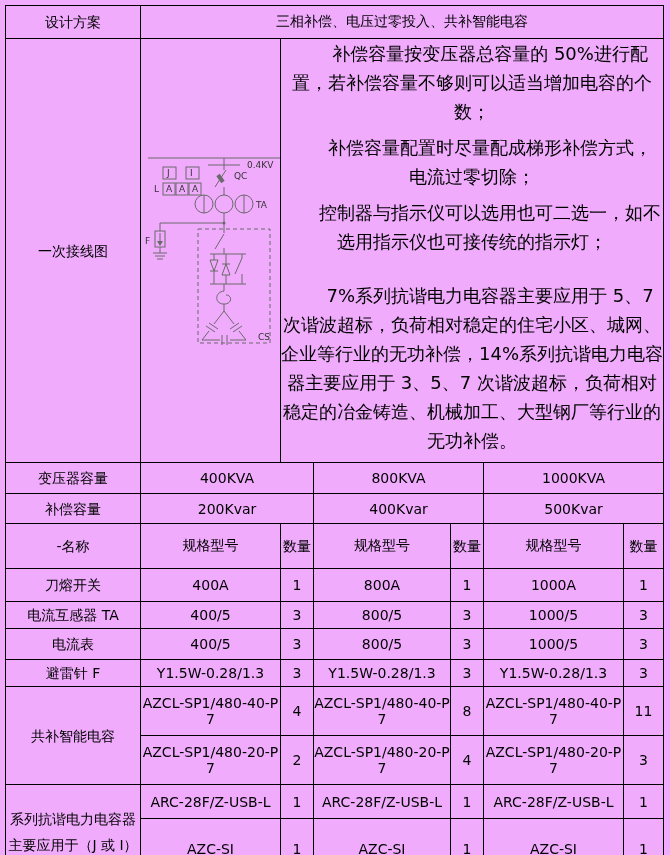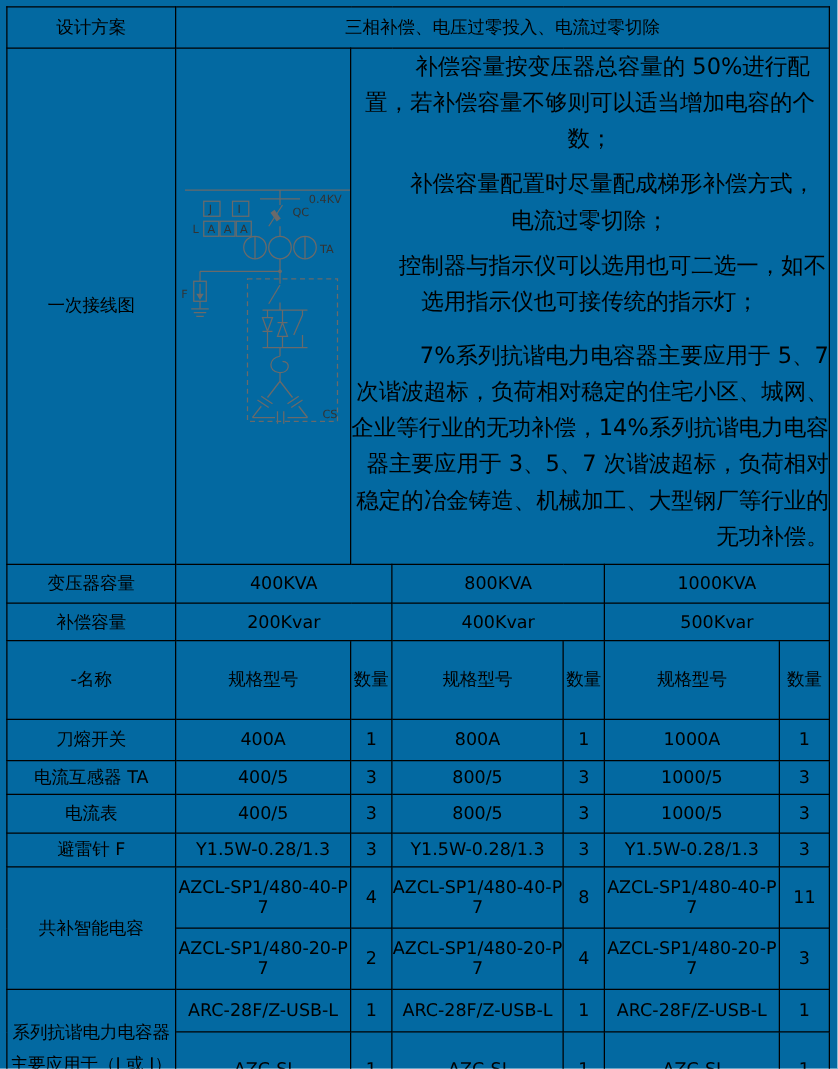--- a/index.html
+++ b/index.html
@@ -1,34 +1,34 @@
 <!DOCTYPE html>
 <html><head>
 <meta charset="utf-8">
 <style>
   html,body{margin:0;padding:0;background:#ffffff;}
   body{font-family:"DejaVu Sans","Liberation Sans",sans-serif;color:#000;}
-  .sheet{width:670px;height:855px;background:#0369a1;position:relative;box-sizing:border-box;padding:5px 5px 0 5px;}
+  .sheet{width:670px;height:855px;background:#f0abfc;position:relative;box-sizing:border-box;padding:5px 5px 0 5px;}
   table.spec{border-collapse:collapse;table-layout:fixed;width:658px;}
   table.spec td{border:1px solid #000;text-align:center;vertical-align:middle;
     font-size:14px;padding:0;overflow:hidden;word-break:break-all;}
   
   tr.r-design{height:33px;} tr.r-diagram{height:313px;}
-  tr.r-trans{height:31px;} tr.r-comp{height:30px;} tr.r-head{height:63px;}
+  tr.r-trans{height:31px;} tr.r-comp{height:30px;} tr.r-head{height:45px;}
   tr.r-item1{height:33px;} tr.r-item2{height:21px;} tr.r-item3{height:31px;} tr.r-item4{height:20px;}
   tr.r-cap{height:49px;} tr.r-ind1{height:34px;} tr.r-ind2{height:60px;} tr.r-bottom{height:50px;}
   td.lbl{font-size:14px;line-height:26px;padding:0 2px;}
   td.val{font-size:13px;}
   td.spec-cell{font-size:12px;}
   td.qty-cell{font-size:13px;}
   td.qtyhead{font-size:14px;line-height:24px;padding:0 8px;}
   td.diagram-cell{vertical-align:top;padding:0;}
   td.notes-cell{text-align:justify;vertical-align:top;padding:4px 8px 0 8px;}
   .notes-cell p{margin:0 0 7px 0;text-indent:2em;font-size:18px;line-height:29px;}
-  .notes-cell p.last{margin-top:14px;text-align:right;}
+  .notes-cell p.last{margin-top:25px;}
   svg text{font-size:9px;fill:#333;font-family:"DejaVu Sans",sans-serif;}
   svg .wire{stroke:#6a6a6a;stroke-width:1;fill:none;}
   svg .dash{stroke:#6a6a6a;stroke-width:1;fill:none;stroke-dasharray:4 3;}
   svg .box{stroke:#6a6a6a;fill:none;stroke-width:1;}
   svg .tri{stroke:#6a6a6a;fill:none;stroke-width:1;}
 </style>
 </head>
 <body>
 
 <div class="sheet">
@@ -39,21 +39,21 @@
         <col style="width:33px">
     <col style="width:137px">
         <col style="width:33px">
         <col style="width:140px">
         <col style="width:40px">
   </colgroup>
 
   <tbody>
         <tr class="r-design">
     <td class="lbl">设计方案</td>
-    <td colspan="6">三相补偿、电压过零投入、电流过零切除</td>
+    <td colspan="6">三相补偿、电压过零投入、共补智能电容</td>
   </tr>
 
   <tr class="r-diagram">
     <td class="lbl">一次接线图</td>
     <td class="diagram-cell">
       <svg width="138" height="311" viewBox="0 0 138 311">
 
         <line class="wire" x1="6" y1="64" x2="138" y2="64"></line>
         <text x="105" y="74">0.4KV</text>
 

